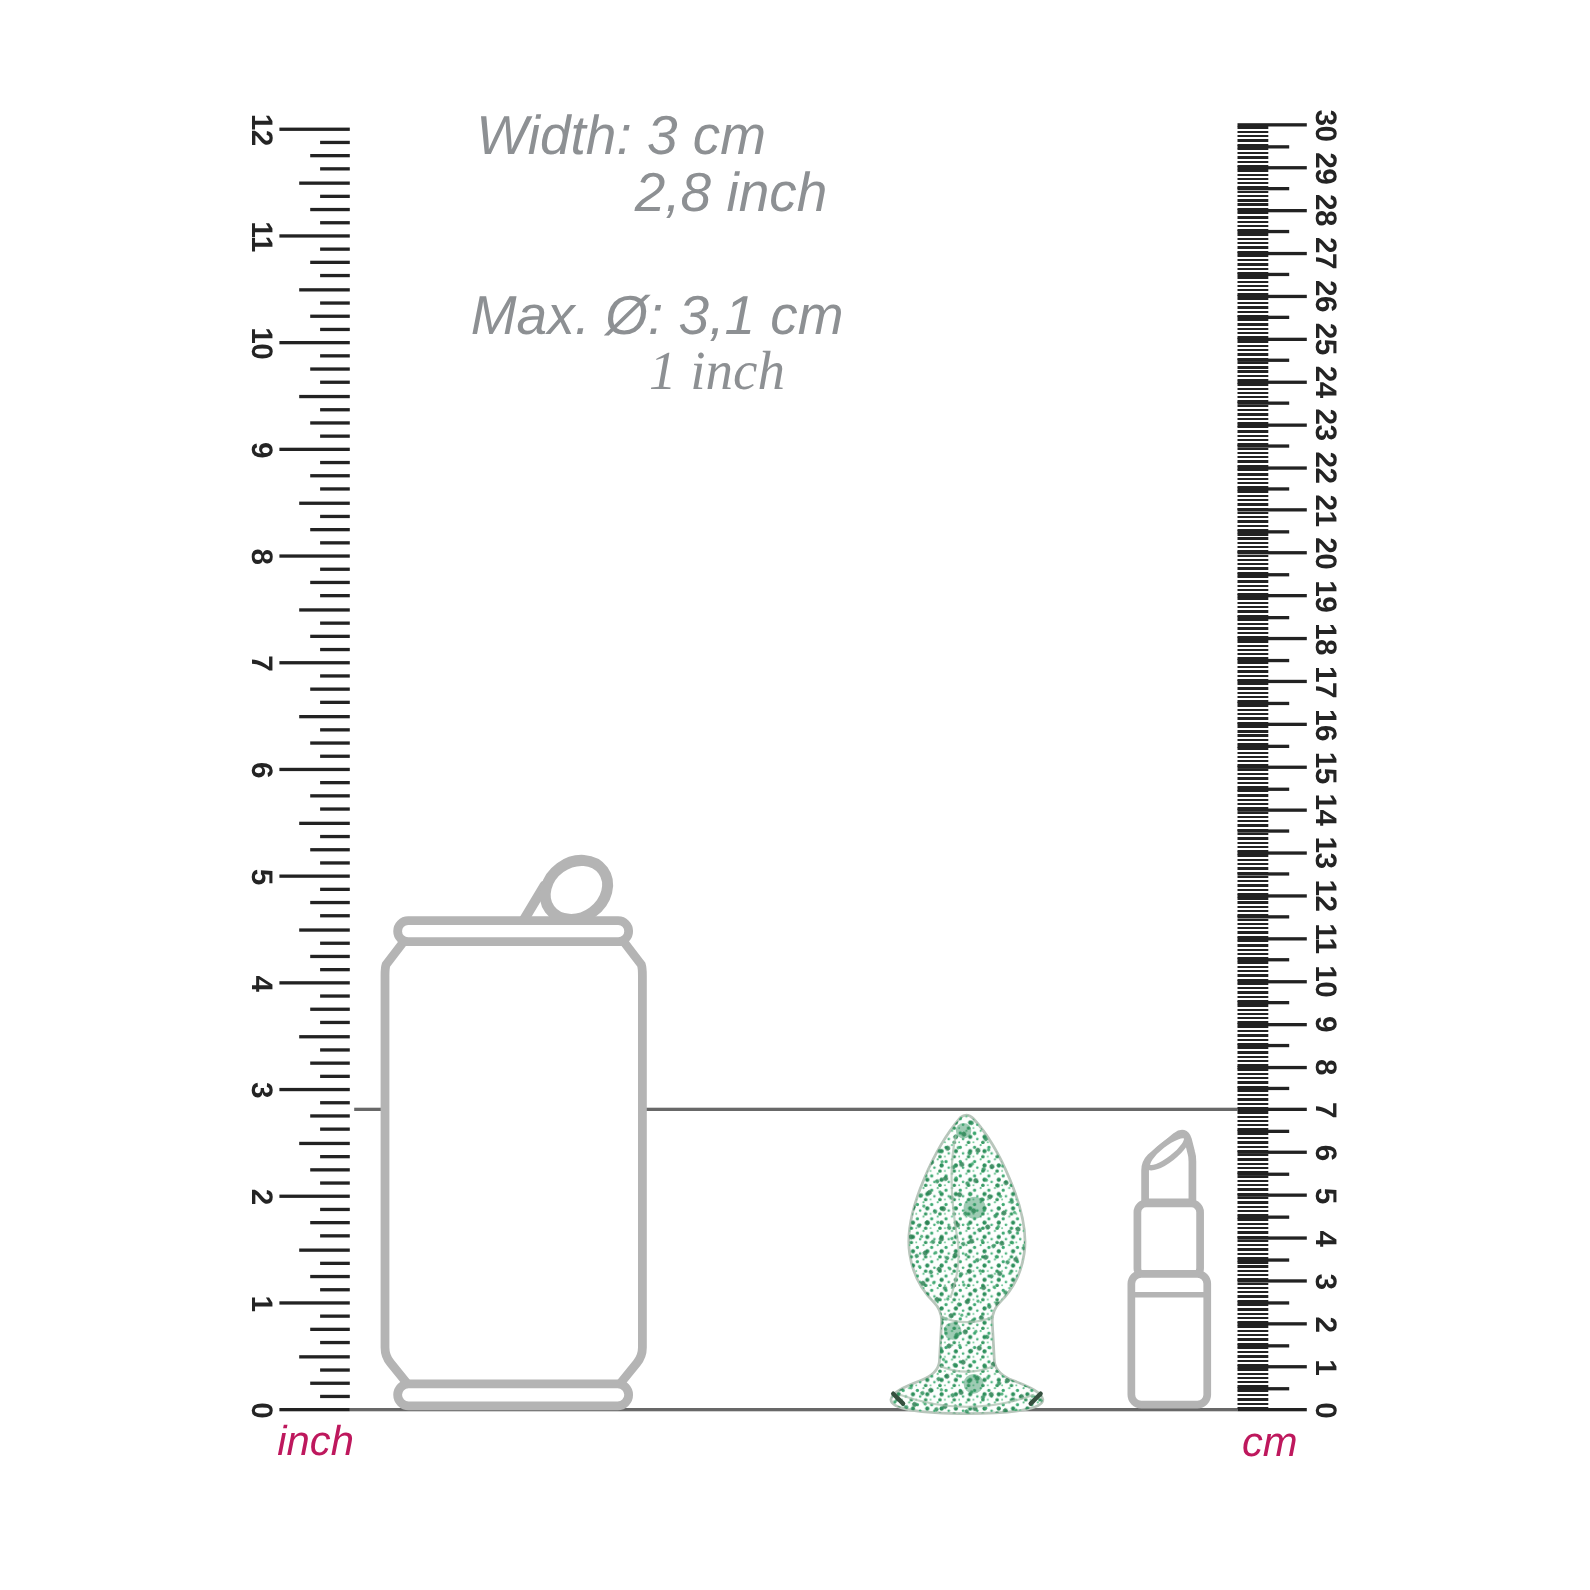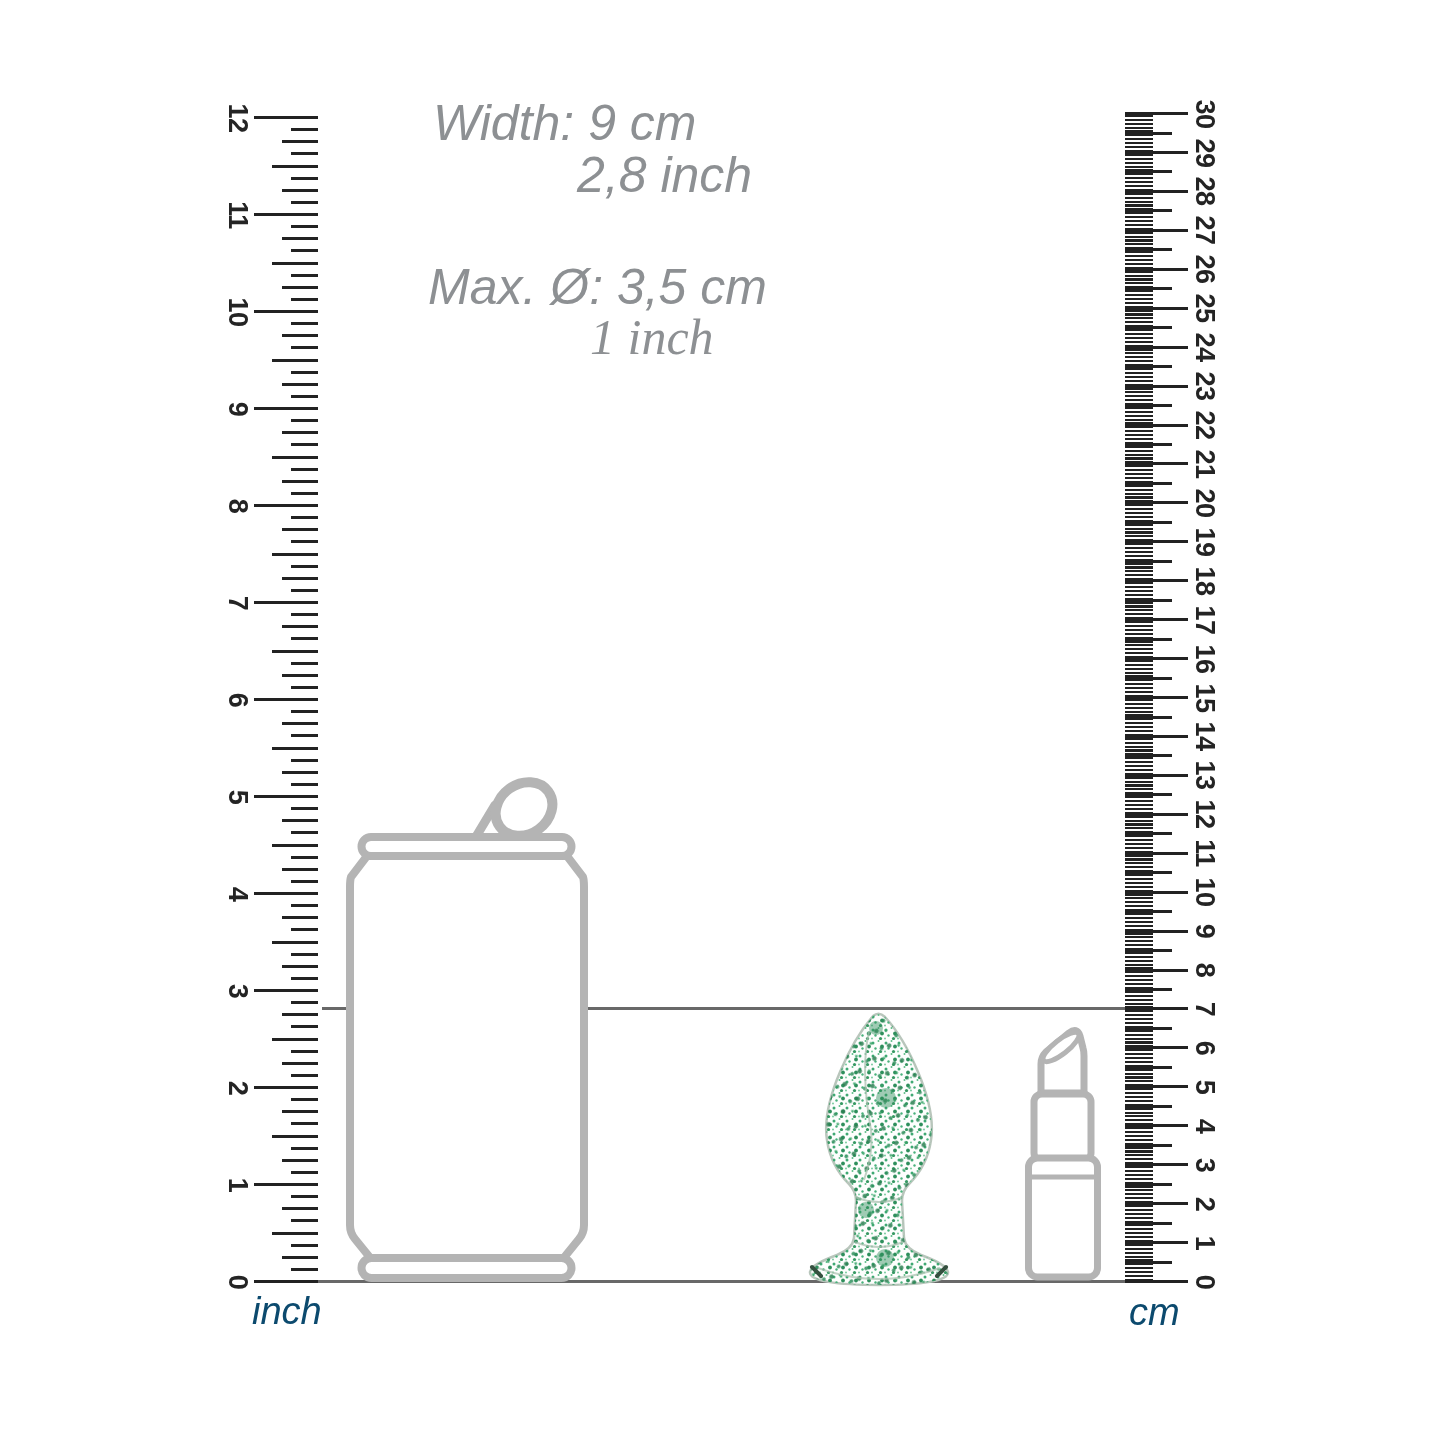--- a/index.html
+++ b/index.html
@@ -4,34 +4,34 @@
 <style>
   html,body{margin:0;padding:0;background:#fff;}
   .stage{position:relative;width:1445px;height:1445px;background:#fff;overflow:hidden;
          font-family:"Liberation Sans",sans-serif;}
   .caption{position:absolute;font-style:italic;font-size:50px;color:#8d9093;
            white-space:nowrap;letter-spacing:0px;line-height:1;}
   .ruler{position:absolute;inset:0;pointer-events:none;}
   .tick{position:absolute;height:3px;background:#222;}
   .num{position:absolute;width:36px;height:36px;display:flex;align-items:center;justify-content:center;
        transform:rotate(90deg);font-weight:700;font-size:27px;color:#242424;letter-spacing:-0.5px;}
-  .unit-label{position:absolute;font-style:italic;font-size:38px;color:#0c4a6e;line-height:1;}
+  .unit-label{position:absolute;font-style:italic;font-size:38px;color:#be185d;line-height:1;}
   .mm-band{position:absolute;left:1125px;top:113.6px;width:28px;height:1167.9px;
            background:repeating-linear-gradient(to top,#222 0 2.1px,rgba(0,0,0,0) 2.1px 3.893px);}
   .hline{position:absolute;height:3px;background:#686868;}
   svg{position:absolute;left:0;top:0;}
 </style>
 </head>
 <body>
 
 <div class="stage">
 
-  <div class="caption" style="left:433px;top:98px;">Width: 9 cm</div>
+  <div class="caption" style="left:433px;top:98px;">Width: 3 cm</div>
   <div class="caption" style="left:577px;top:150px;">2,8 inch</div>
-  <div class="caption" style="left:428px;top:262px;">Max. Ø: 3,5 cm</div>
+  <div class="caption" style="left:428px;top:262px;">Max. Ø: 3,1 cm</div>
   <div class="caption" style="left:590px;top:312px;font-family:Liberation Serif, serif;">1 inch</div>
 
   <div class="hline" id="height-line" style="left: 322px; width: 803px; top: 1007.49px;"></div>
   <div class="hline" id="ground-line" style="left: 318px; width: 807px; top: 1280px;"></div>
 
   <div class="ruler" id="ruler-inch">
     <div class="unit-label" style="left:252px;top:1292px;">inch</div>
   <div class="tick" style="left: 254px; top: 1280px; width: 64px;"></div>
       <div class="tick" style="left: 291px; top: 1267.88px; width: 27px;"></div>
       <div class="tick" style="left: 282px; top: 1255.75px; width: 36px;"></div>

